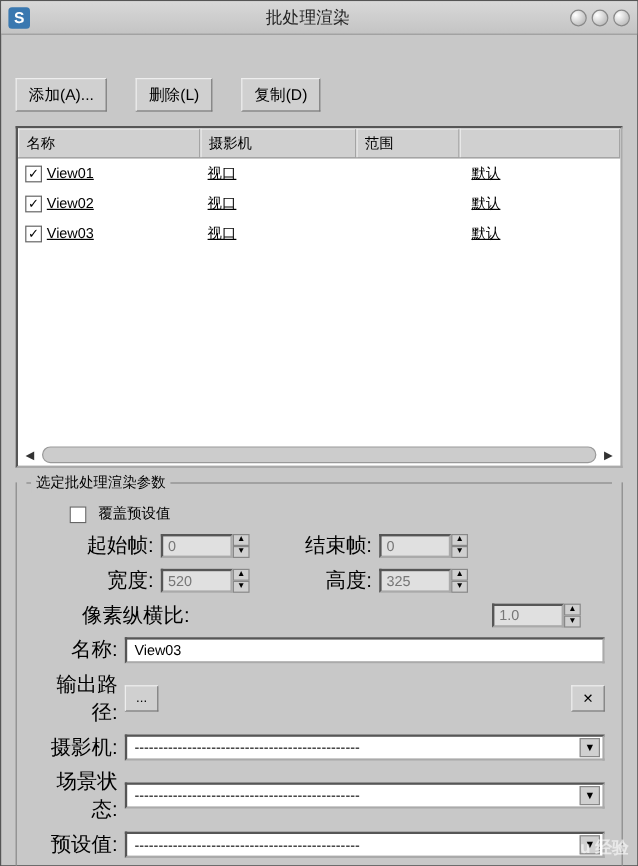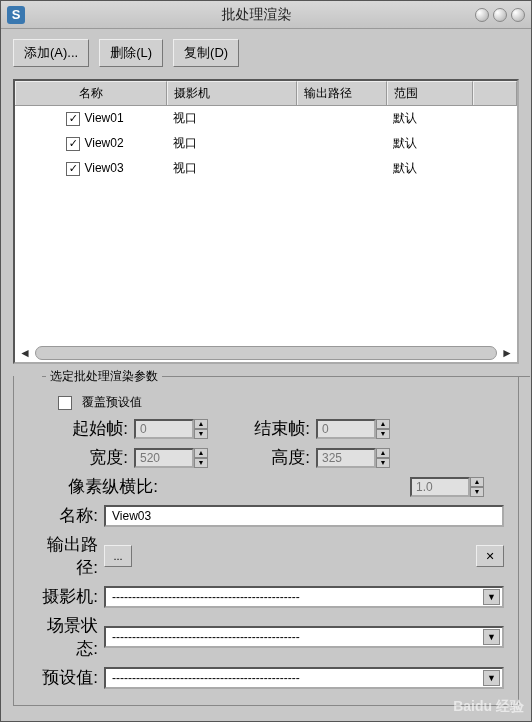--- a/index.html
+++ b/index.html
@@ -4,41 +4,41 @@
 <style>
 * { box-sizing: border-box; margin: 0; padding: 0; }
 body { font-family: "Microsoft YaHei", Arial, sans-serif; font-size: 12px; background: #888; }
 .window { width: 532px; height: 722px; background: #c8c8c8; border: 1px solid #555; }
 .titlebar { height: 28px; background: linear-gradient(#d8d8d8, #c4c4c4); display: flex; align-items: center; padding: 0 6px; border-bottom: 1px solid #999; }
 .app-icon { width: 18px; height: 18px; background: #3a78b0; border-radius: 3px; display: flex; align-items: center; justify-content: center; color: #fff; font-weight: bold; font-size: 13px; }
 .title { flex: 1; text-align: center; font-size: 14px; color: #222; margin-left: 13px; }
 .win-controls { display: flex; gap: 4px; }
 .win-btn { width: 14px; height: 14px; border-radius: 50%; background: radial-gradient(circle at 30% 30%, #fff, #aaa); border: 1px solid #888; }
 .content { padding: 10px 12px; }
-.toolbar { display: flex; gap: 10px; margin-bottom: 12px; }
+.toolbar { display: flex; gap: 24px; margin-bottom: 12px; margin-top: 26px; }
 .btn { background: #d0d0d0; border: 1px solid #777; border-top-color: #eee; border-left-color: #eee; padding: 4px 10px; font-size: 13px; cursor: pointer; }
 .list-panel { border: 2px inset #aaa; background: #fff; height: 285px; position: relative; overflow: hidden; }
 .list-header { display: flex; background: #d0d0d0; border-bottom: 1px solid #999; }
 .col-h { padding: 3px 6px; border-right: 1px solid #999; border-top: 1px solid #eee; border-left: 1px solid #eee; font-size: 12px; }
-.col-name { width: 152px; text-align: center; }
+.col-name { width: 152px; }
 .col-cam { width: 130px; }
 .col-path { width: 90px; }
 .col-range { width: 86px; }
 .col-ext { flex: 1; }
 .list-body { overflow-y: auto; }
 .row { display: flex; align-items: center; padding: 2px 4px; }
-.row .cell { padding: 2px; font-size: 12px; }
+.row .cell { padding: 2px; font-size: 12px; text-decoration: underline; }
 .chk { width: 14px; height: 14px; border: 1px solid #666; background: #fff; display: inline-flex; align-items: center; justify-content: center; margin-right: 4px; font-size: 11px; color: #000; }
 .chk.checked::before { content: "✓"; }
 .scrollbar { position: absolute; bottom: 2px; left: 20px; right: 20px; height: 14px; background: #ccc; border-radius: 8px; border: 1px solid #999; }
 .scroll-arrow { position: absolute; bottom: 1px; width: 16px; height: 16px; font-size: 12px; color: #333; text-align: center; line-height: 16px; }
 .scroll-left { left: 2px; }
 .scroll-right { right: 2px; }
 .params-group { margin-top: 12px; border: 1px solid #888; border-top: none; position: relative; padding: 12px 14px 10px; }
-.params-legend { position: absolute; top: -8px; left: 8px; display: flex; align-items: center; width: calc(100% - 16px); margin-left: 20px; }
+.params-legend { position: absolute; top: -8px; left: 8px; display: flex; align-items: center; width: calc(100% - 16px); }
 .params-legend span { background: #c8c8c8; padding: 0 4px; font-size: 12px; }
 .params-legend::before, .params-legend::after { content: ""; border-top: 1px solid #888; }
 .params-legend::before { width: 4px; }
 .params-legend::after { flex: 1; }
 .form-row { display: flex; align-items: center; margin: 6px 0; gap: 6px; }
 .form-row.indent { padding-left: 30px; }
 .label { font-size: 17px; text-align: right; }
 .label-w { width: 60px; }
 .label-w2 { width: 70px; }
 .num-input { display: flex; align-items: center; }
@@ -69,21 +69,20 @@
     <div class="toolbar">
       <button class="btn">添加(A)...</button>
       <button class="btn">删除(L)</button>
       <button class="btn">复制(D)</button>
     </div>
 
     <div class="list-panel">
       <div class="list-header">
         <div class="col-h col-name">名称</div>
         <div class="col-h col-cam">摄影机</div>
-        <div class="col-h col-path">输出路径</div>
         <div class="col-h col-range">范围</div>
         <div class="col-h col-ext"></div>
       </div>
       <div class="list-body" id="list-body">
           <div class="row">
             <div class="cell col-name"><span class="chk checked"></span><span>View01</span></div>
             <div class="cell col-cam">视口</div>
             <div class="cell col-path"></div>
             <div class="cell col-range">默认</div>
             <div class="cell col-ext"></div>

